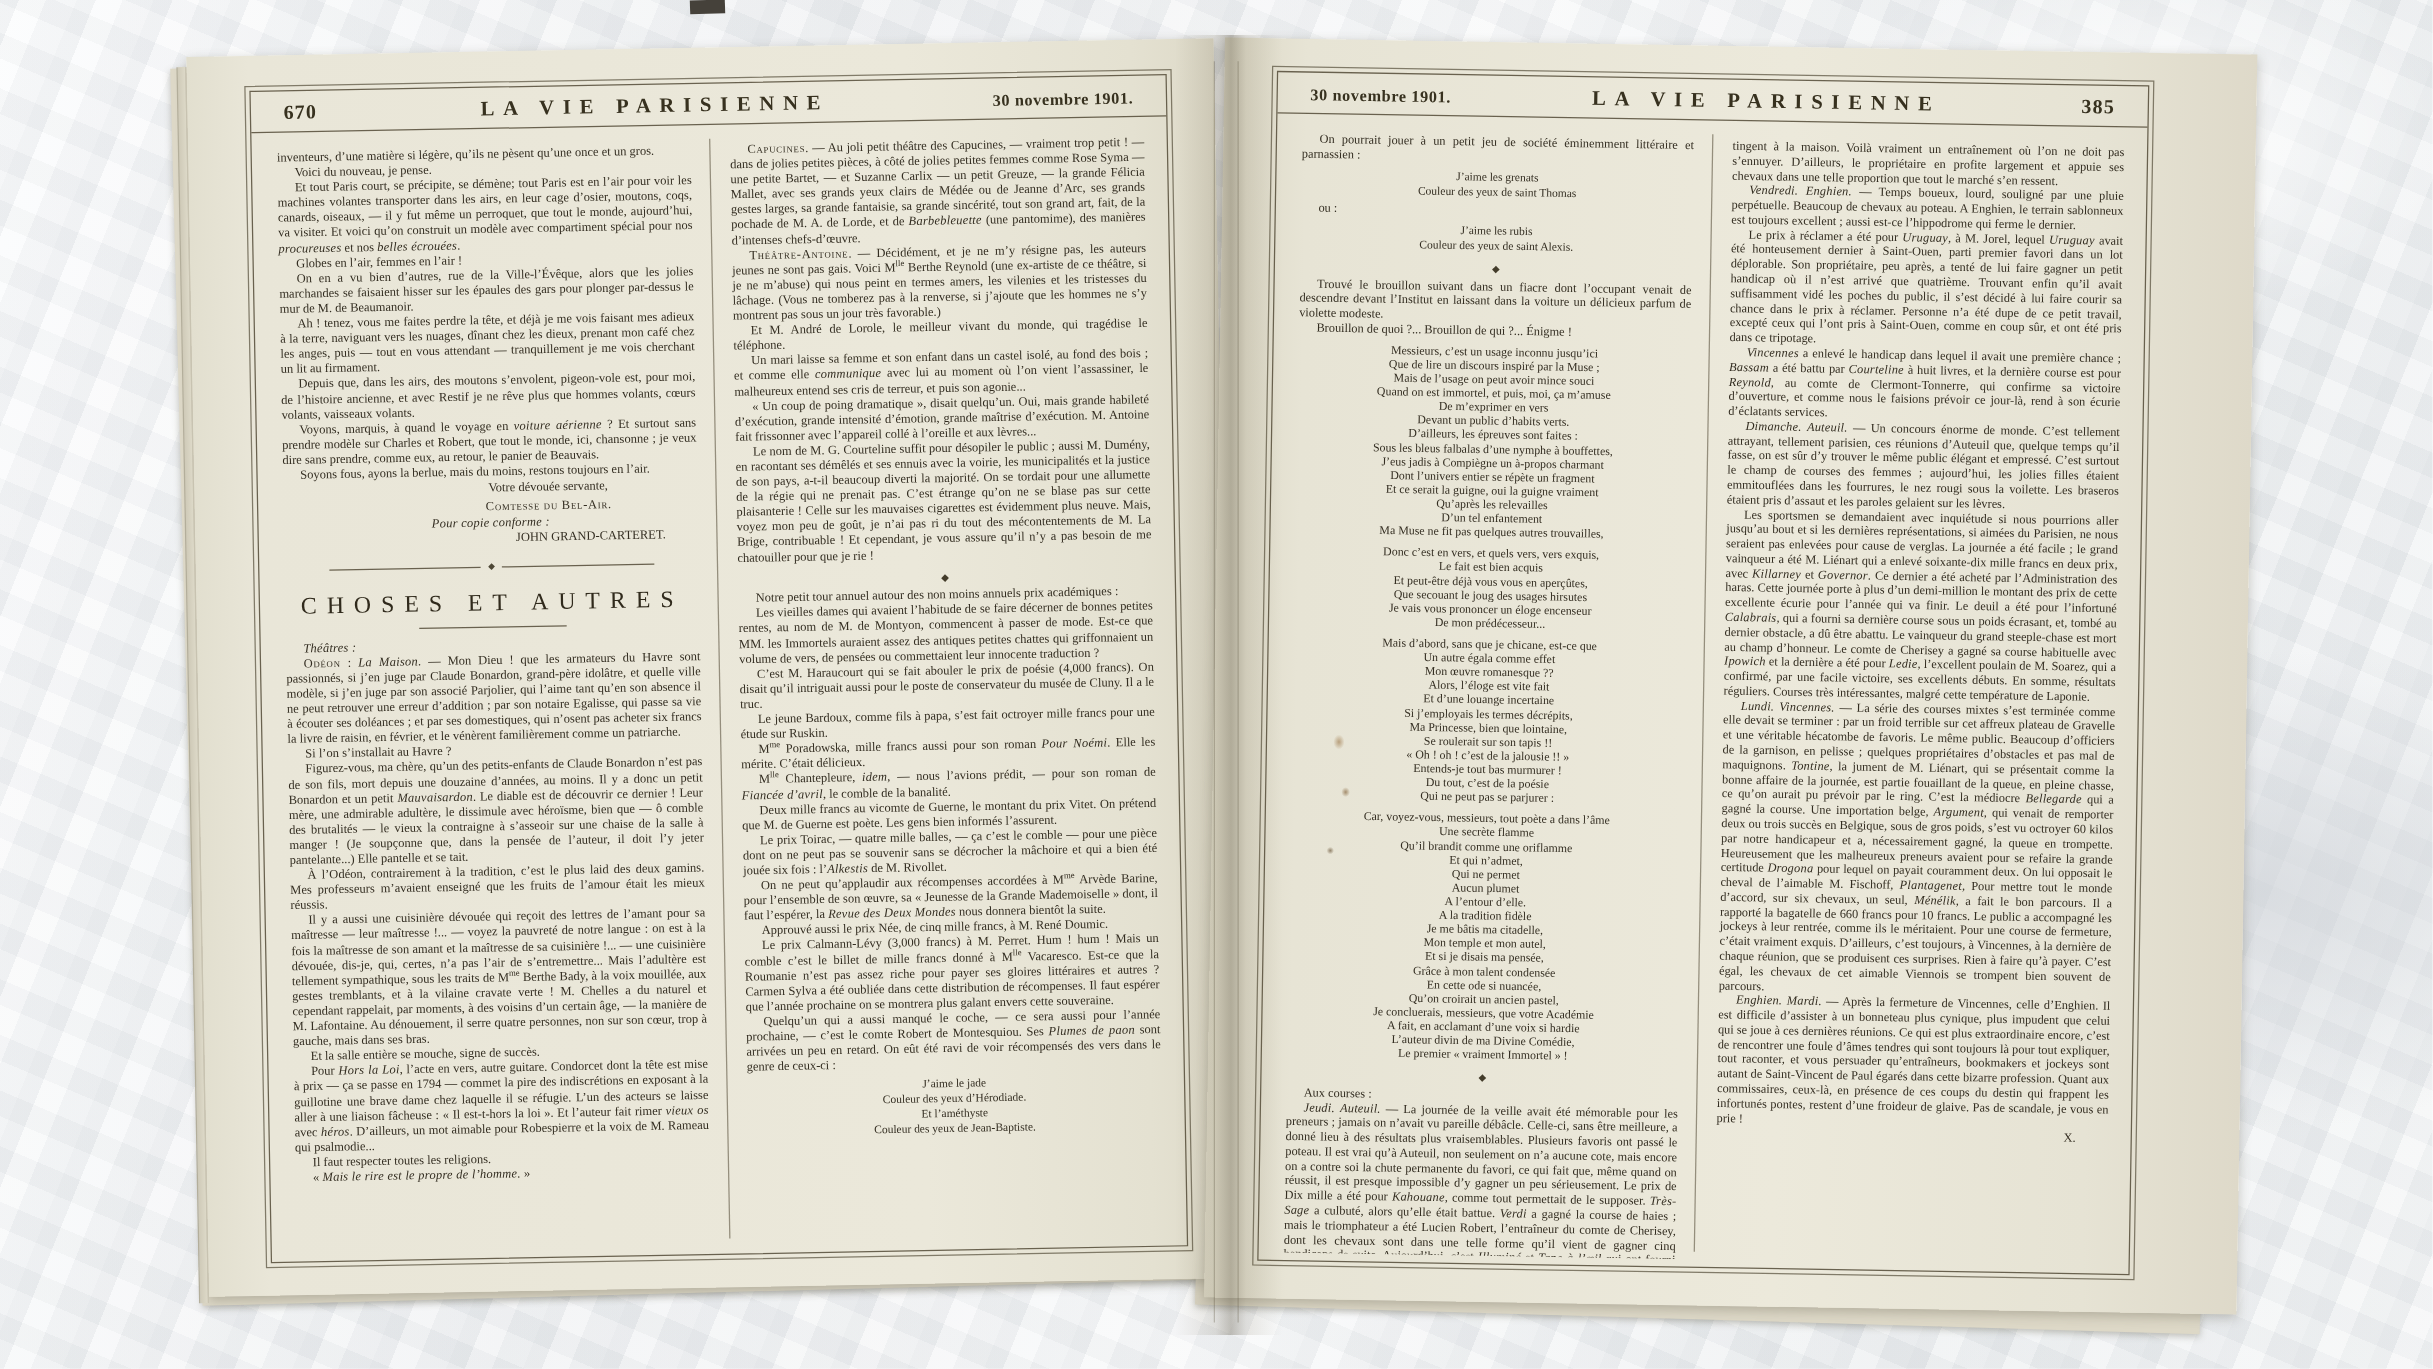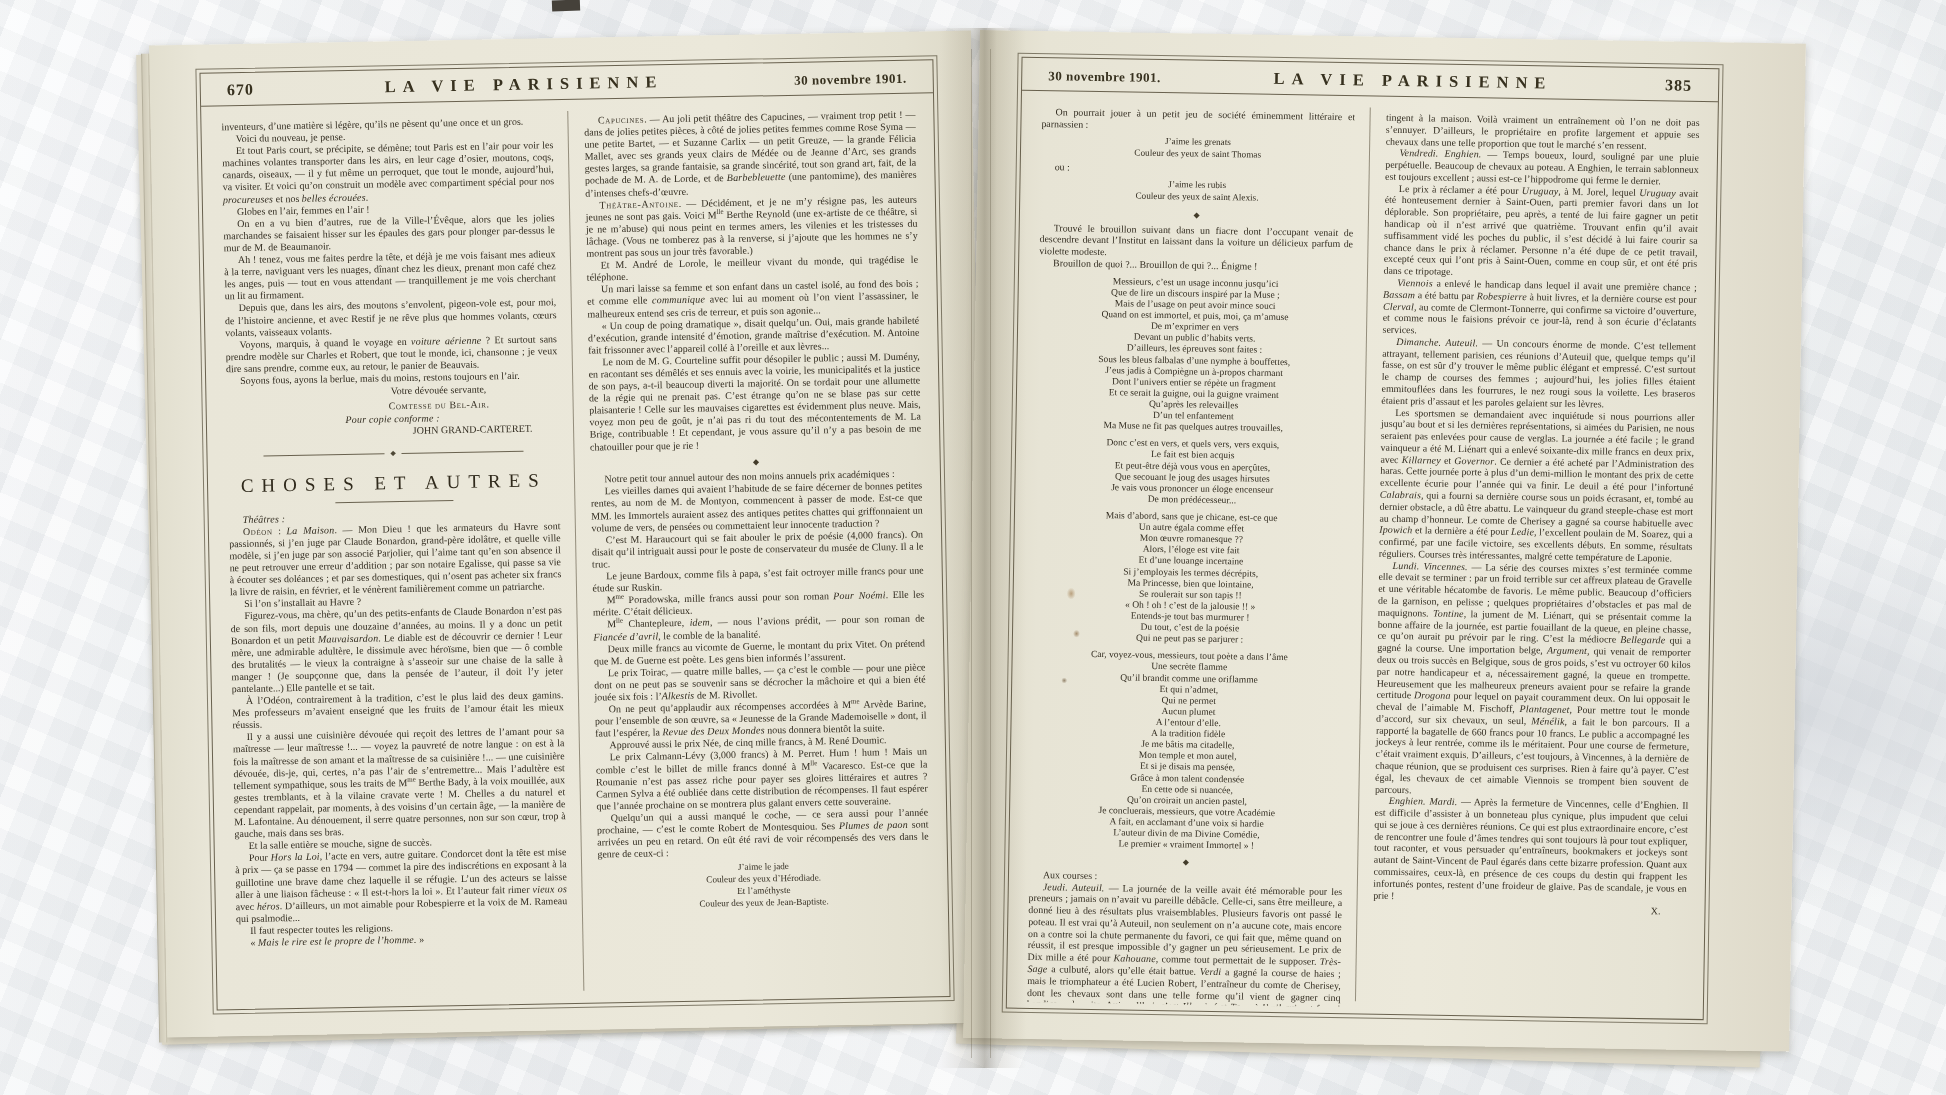--- a/index.html
+++ b/index.html
@@ -161,21 +161,21 @@
             <p class="pr stanza">Car, voyez-vous, messieurs, tout poète a dans l’âme<br>Une secrète flamme<br>Qu’il brandit comme une oriflamme<br>Et qui n’admet,<br>Qui ne permet<br>Aucun plumet<br>A l’entour d’elle.<br>A la tradition fidèle<br>Je me bâtis ma citadelle,<br>Mon temple et mon autel,<br>Et si je disais ma pensée,<br>Grâce à mon talent condensée<br>En cette ode si nuancée,<br>Qu’on croirait un ancien pastel,<br>Je concluerais, messieurs, que votre Académie<br>A fait, en acclamant d’une voix si hardie<br>L’auteur divin de ma Divine Comédie,<br>Le premier « vraiment Immortel » !</p>
             <p class="pr orn">◆</p>
             <p class="pr ind">Aux courses :</p>
             <p class="pr ind"><i>Jeudi. Auteuil.</i> — La journée de la veille avait été mémorable pour les preneurs ; jamais on n’avait vu pareille débâcle. Celle-ci, sans être meilleure, a donné lieu à des résultats plus vraisemblables. Plusieurs favoris ont passé le poteau. Il est vrai qu’à Auteuil, non seulement on n’a aucune cote, mais encore on a contre soi la chute permanente du favori, ce qui fait que, même quand on réussit, il est presque impossible d’y gagner un peu sérieusement. Le prix de Dix mille a été pour <i>Kahouane</i>, comme tout permettait de le supposer. <i>Très-Sage</i> a culbuté, alors qu’elle était battue. <i>Verdi</i> a gagné la course de haies ; mais le triomphateur a été Lucien Robert, l’entraîneur du comte de Cherisey, dont les chevaux sont dans une telle forme qu’il vient de gagner cinq handicaps de suite. Aujourd’hui, c’est <i>Illuminé</i> et <i>Tape-à-l’œil</i> qui ont fourni leur con-</p>
           </div>
         <div class="vr"></div>
         <div class="col">
             <p class="pr cont">tingent à la maison. Voilà vraiment un entraînement où l’on ne doit pas s’ennuyer. D’ailleurs, le propriétaire en profite largement et appuie ses chevaux dans une telle proportion que tout le marché s’en ressent.</p>
             <p class="pr ind"><i>Vendredi. Enghien.</i> — Temps boueux, lourd, souligné par une pluie perpétuelle. Beaucoup de chevaux au poteau. A Enghien, le terrain sablonneux est toujours excellent ; aussi est-ce l’hippodrome qui ferme le dernier.</p>
             <p class="pr ind">Le prix à réclamer a été pour <i>Uruguay</i>, à M. Jorel, lequel <i>Uruguay</i> avait été honteusement dernier à Saint-Ouen, parti premier favori dans un lot déplorable. Son propriétaire, peu après, a tenté de lui faire gagner un petit handicap où il n’est arrivé que quatrième. Trouvant enfin qu’il avait suffisamment vidé les poches du public, il s’est décidé à lui faire courir sa chance dans le prix à réclamer. Personne n’a été dupe de ce petit travail, excepté ceux qui l’ont pris à Saint-Ouen, comme en coup sûr, et ont été pris dans ce tripotage.</p>
-            <p class="pr ind"><i>Viennois</i> a enlevé le handicap dans lequel il avait une première chance ; <i>Bassam</i> a été battu par <i>Robespierre</i> à huit livres, et la dernière course est pour <i>Clerval</i>, au comte de Clermont-Tonnerre, qui confirme sa victoire d’ouverture, et comme nous le faisions prévoir ce jour-là, rend à son écurie d’éclatants services.</p>
+            <p class="pr ind"><i>Vincennes</i> a enlevé le handicap dans lequel il avait une première chance ; <i>Bassam</i> a été battu par <i>Courteline</i> à huit livres, et la dernière course est pour <i>Reynold</i>, au comte de Clermont-Tonnerre, qui confirme sa victoire d’ouverture, et comme nous le faisions prévoir ce jour-là, rend à son écurie d’éclatants services.</p>
             <p class="pr ind"><i>Dimanche. Auteuil.</i> — Un concours énorme de monde. C’est tellement attrayant, tellement parisien, ces réunions d’Auteuil que, quelque temps qu’il fasse, on est sûr d’y trouver le même public élégant et empressé. C’est surtout le champ de courses des femmes ; aujourd’hui, les jolies filles étaient emmitouflées dans les fourrures, le nez rougi sous la voilette. Les braseros étaient pris d’assaut et les paroles gelaient sur les lèvres.</p>
             <p class="pr ind">Les sportsmen se demandaient avec inquiétude si nous pourrions aller jusqu’au bout et si les dernières représentations, si aimées du Parisien, ne nous seraient pas enlevées pour cause de verglas. La journée a été facile ; le grand vainqueur a été M. Liénart qui a enlevé soixante-dix mille francs en deux prix, avec <i>Killarney</i> et <i>Governor</i>. Ce dernier a été acheté par l’Administration des haras. Cette journée porte à plus d’un demi-million le montant des prix de cette excellente écurie pour l’année qui va finir. Le deuil a été pour l’infortuné <i>Calabrais</i>, qui a fourni sa dernière course sous un poids écrasant, et, tombé au dernier obstacle, a dû être abattu. Le vainqueur du grand steeple-chase est mort au champ d’honneur. Le comte de Cherisey a gagné sa course habituelle avec <i>Ipowich</i> et la dernière a été pour <i>Ledie</i>, l’excellent poulain de M. Soarez, qui a confirmé, par une facile victoire, ses excellents débuts. En somme, résultats réguliers. Courses très intéressantes, malgré cette température de Laponie.</p>
             <p class="pr ind"><i>Lundi. Vincennes.</i> — La série des courses mixtes s’est terminée comme elle devait se terminer : par un froid terrible sur cet affreux plateau de Gravelle et une véritable hécatombe de favoris. Le même public. Beaucoup d’officiers de la garnison, en pelisse ; quelques propriétaires d’obstacles et pas mal de maquignons. <i>Tontine</i>, la jument de M. Liénart, qui se présentait comme la bonne affaire de la journée, est partie fouaillant de la queue, en pleine chasse, ce qu’on aurait pu prévoir par le ring. C’est la médiocre <i>Bellegarde</i> qui a gagné la course. Une importation belge, <i>Argument</i>, qui venait de remporter deux ou trois succès en Belgique, sous de gros poids, s’est vu octroyer 60 kilos par notre handicapeur et a, nécessairement gagné, la queue en trompette. Heureusement que les malheureux preneurs avaient pour se refaire la grande certitude <i>Drogona</i> pour lequel on payait couramment deux. On lui opposait le cheval de l’aimable M. Fischoff, <i>Plantagenet</i>, Pour mettre tout le monde d’accord, sur six chevaux, un seul, <i>Ménélik</i>, a fait le bon parcours. Il a rapporté la bagatelle de 660 francs pour 10 francs. Le public a accompagné les jockeys à leur rentrée, comme ils le méritaient. Pour une course de fermeture, c’était vraiment exquis. D’ailleurs, c’est toujours, à Vincennes, à la dernière de chaque réunion, que se produisent ces surprises. Rien à faire qu’à payer. C’est égal, les chevaux de cet aimable Viennois se trompent bien souvent de parcours.</p>
             <p class="pr ind"><i>Enghien. Mardi.</i> — Après la fermeture de Vincennes, celle d’Enghien. Il est difficile d’assister à un bonneteau plus cynique, plus impudent que celui qui se joue à ces dernières réunions. Ce qui est plus extraordinaire encore, c’est de rencontrer une foule d’âmes tendres qui sont toujours là pour tout expliquer, tout raconter, et vous persuader qu’entraîneurs, bookmakers et jockeys sont autant de Saint-Vincent de Paul égarés dans cette bizarre profession. Quant aux commissaires, ceux-là, en présence de ces coups du destin qui frappent les infortunés pontes, restent d’une froideur de glaive. Pas de scandale, je vous en prie !</p>
             <p class="pr right">X.</p>
           </div>
       </div>
     </div>
   </div>
 

